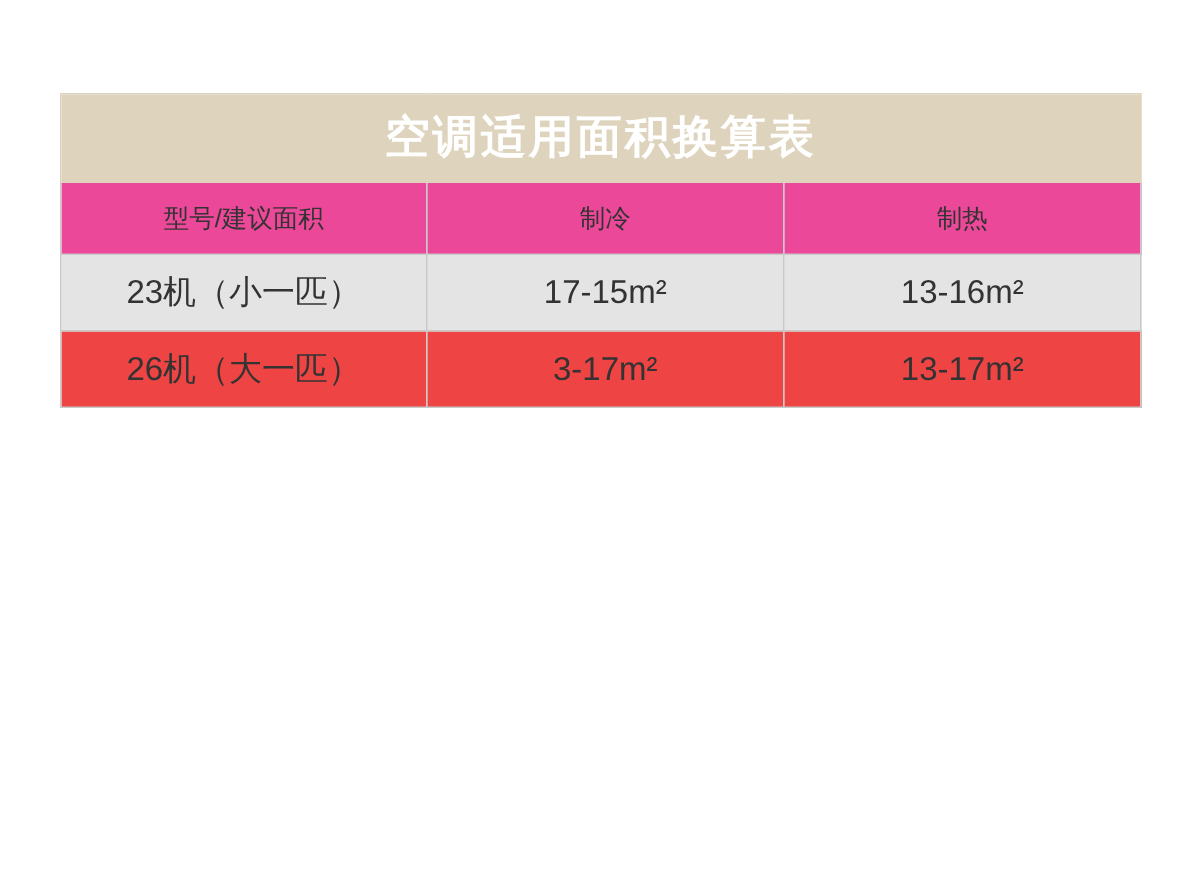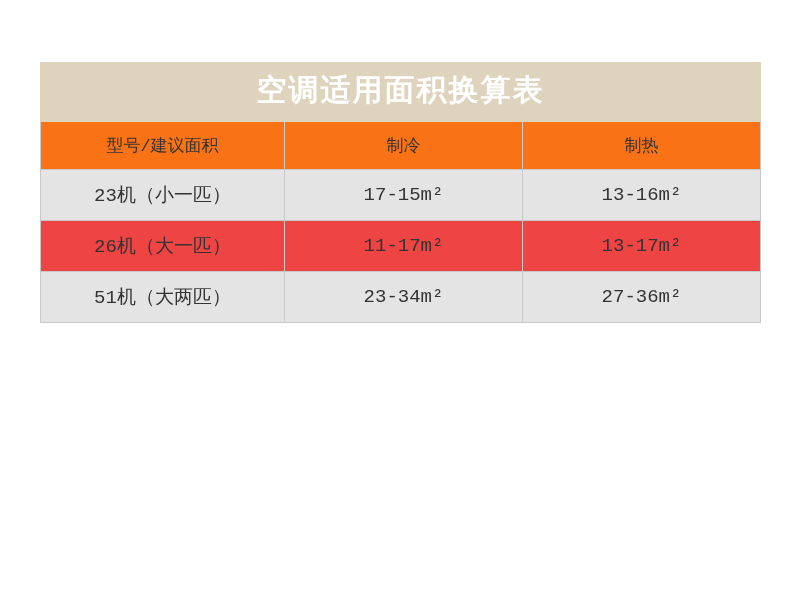--- a/index.html
+++ b/index.html
@@ -28,53 +28,52 @@
   table.conv {
     border-collapse: collapse;
     width: 720px;
     table-layout: fixed;
   }
   table.conv td, table.conv th {
     border: 1px solid #c9c9c9;
     padding: 0;
     text-align: center;
     vertical-align: middle;
-    font-family: Liberation Mono, monospace;
   }
   .title-cell {
     background: #ded3bd;
     height: 58px;
     border: 1px solid #ded3bd !important;
   }
   .title-text {
     color: #ffffff;
     font-size: 30px;
     font-weight: bold;
     letter-spacing: 2px;
     line-height: 58px;
   }
   .head-row td {
-    background: #f97316;
+    background: #ec4899;
     height: 47px;
   }
   .head-text {
     font-size: 17px;
     color: #333333;
   }
   .body-row td {
     height: 50px;
   }
   .body-row.shade td {
     background: #e4e4e4;
   }
   .body-row.plain td {
     background: #ef4444;
   }
   .cell-text {
-    font-size: 19px;
+    font-size: 22px;
     color: #333333;
     display: inline-block;
   }
   .col-model { width: 244px; }
   .col-cool  { width: 238px; }
   .col-heat  { width: 238px; }
 </style>
 </head>
 <body>
 
@@ -114,37 +113,26 @@
           <td>
             <span class="cell-text">13-16m²</span>
           </td>
         </tr>
 
         <tr class="body-row plain">
           <td>
             <span class="cell-text">26机（大一匹）</span>
           </td>
           <td>
-            <span class="cell-text">11-17m²</span>
+            <span class="cell-text">3-17m²</span>
           </td>
           <td>
             <span class="cell-text">13-17m²</span>
           </td>
         </tr>
 
 
 
-        <tr class="body-row shade">
-          <td>
-            <span class="cell-text">51机（大两匹）</span>
-          </td>
-          <td>
-            <span class="cell-text">23-34m²</span>
-          </td>
-          <td>
-            <span class="cell-text">27-36m²</span>
-          </td>
-        </tr>
 
       </tbody>
     </table>
   </div>
 </div>
 
 </body></html>

